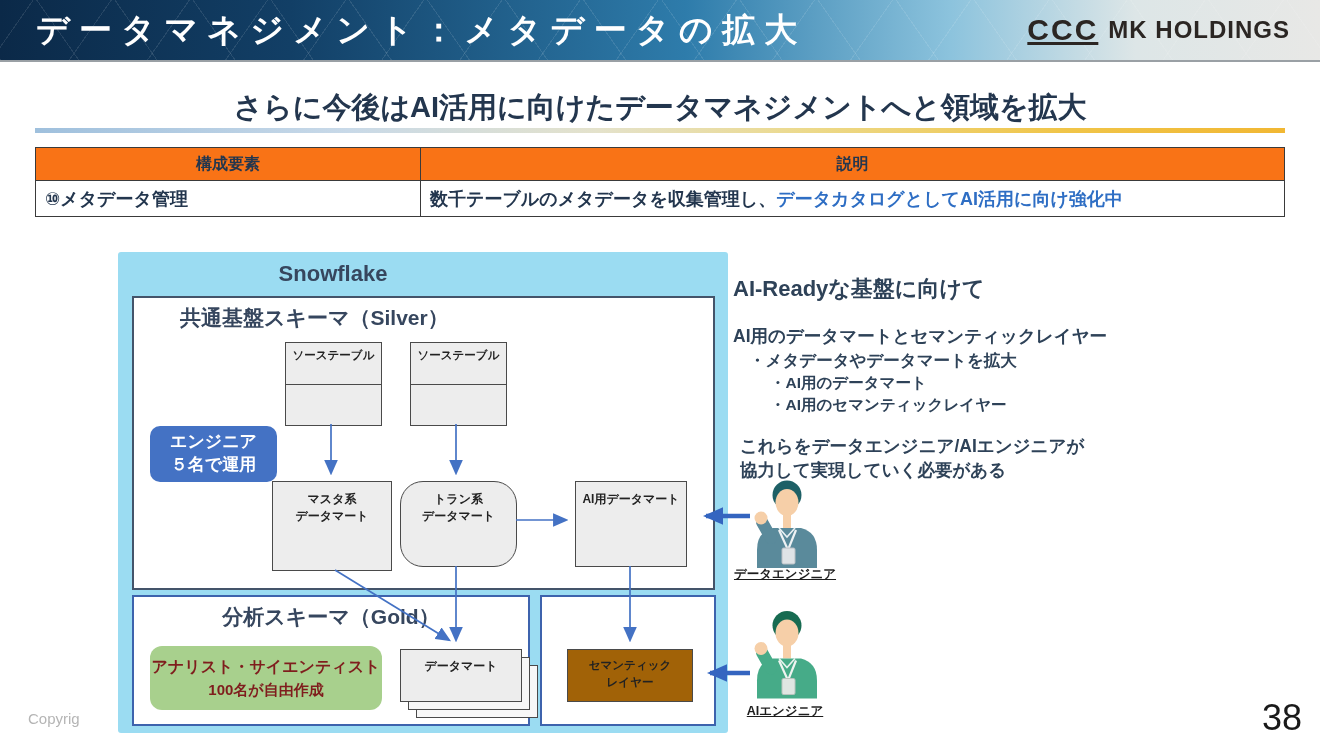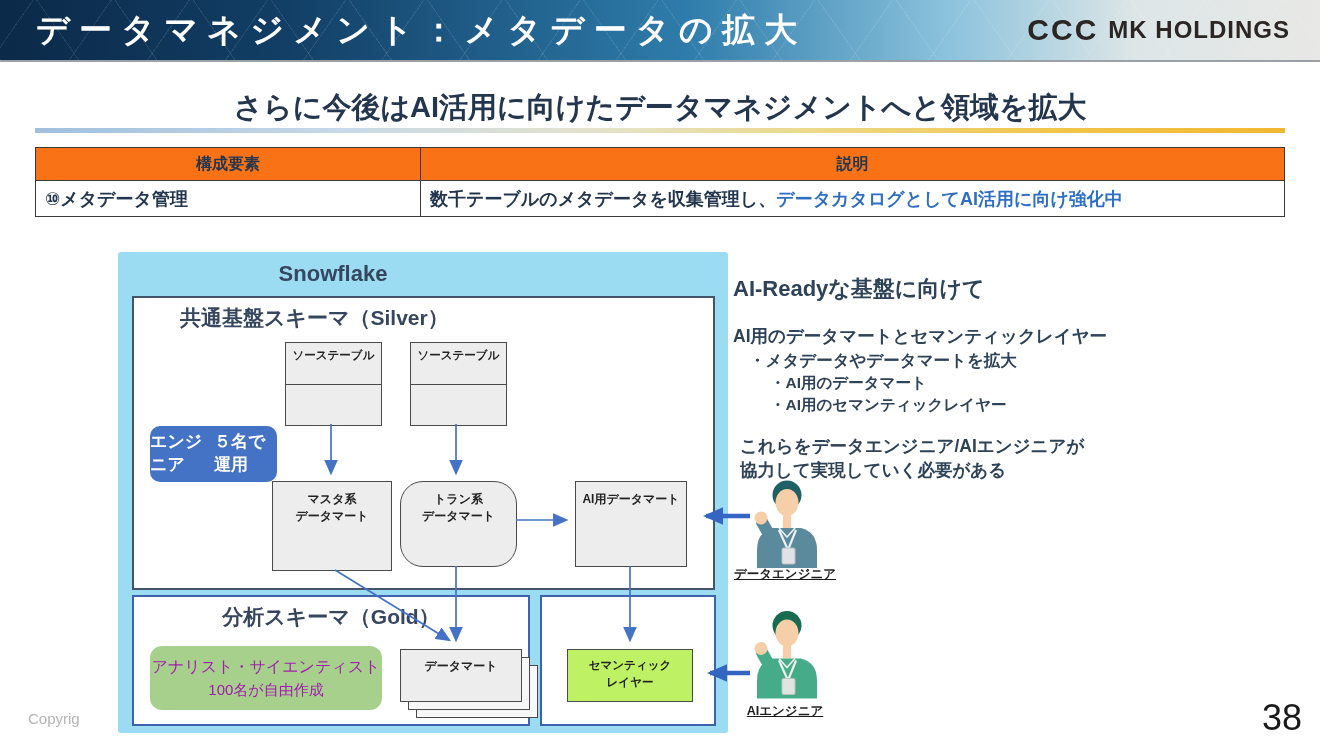--- a/index.html
+++ b/index.html
@@ -15,21 +15,21 @@
       repeating-linear-gradient(-55deg, rgba(255,255,255,0.10) 0 1px, rgba(255,255,255,0) 1px 64px),
       linear-gradient(90deg,#0b2948 0%,#123f66 22%,#2e7cab 52%,#8cc3dd 72%,#dde6e7 86%,#e8e8e6 100%);
     border-bottom:2px solid #9aa0a5;
     display:flex; align-items:center; justify-content:space-between;
   }
   .header-title {
     color:#ffffff; font-weight:700; font-size:33px; letter-spacing:0.28em;
     padding-left:36px; white-space:nowrap;
   }
   .logo { display:flex; align-items:center; padding-right:30px; color:#2b2623; }
-  .logo-ccc { font-weight:800; font-size:30px; letter-spacing:2px; }
+  .logo-ccc { font-weight:800; font-size:30px; letter-spacing:2px;text-decoration:underline; }
   .logo-name { font-weight:700; font-size:24px; letter-spacing:1px; margin-left:10px; }
 
   
   .subtitle {
     position:absolute; left:0; top:88px; width:1320px; text-align:center;
     color:#23364e; font-weight:700; font-size:29px;
   }
   .accent-rule {
     position:absolute; left:35px; top:128px; width:1250px; height:5px;
     background:linear-gradient(90deg,#9fc0dd 0%,#c8d9e8 25%,#e4e2cb 45%,#ecd98a 62%,#f0c549 82%,#f1b733 100%);
@@ -74,42 +74,42 @@
   .src .src-head { height:42px; line-height:25px; border-bottom:1.4px solid #4a4a4a; }
   .src1 { left:151px; } .src2 { left:276px; }
   .mart { top:183px; padding-top:9px; line-height:1.45; font-size:12px; }
   .mart-master { left:138px; width:120px; height:90px; }
   .mart-tran { left:266px; width:117px; height:86px;border-radius:23px; }
   .mart-ai { left:441px; width:112px; height:86px; }
 
   .engineer-badge {
     position:absolute; left:16px; top:128px; width:127px; height:56px;
     background:#4472c4; border-radius:10px; color:#ffffff; font-weight:700;
-    font-size:17px; line-height:1.35; display:flex; flex-direction:row;
+    font-size:17px; line-height:1.35; display:flex; flex-direction:column;
     align-items:center; justify-content:center;
   }
   .analyst-badge {
     position:absolute; left:16px; top:49px; width:232px; height:64px;
-    background:#a8d08d; border-radius:12px; color:#a21caf; font-weight:400;
+    background:#a8d08d; border-radius:12px; color:#7f1d1d; font-weight:700;
     display:flex; flex-direction:column; align-items:center; justify-content:center;
     font-size:16px; line-height:1.4;
   }
   .analyst-badge .l2 { font-size:15px; }
 
   .stack-page { position:absolute; background:#f7f7f7; border:1.6px solid #4a4a4a; width:122px; height:53px; }
   .stack-back { left:282px; top:68px; }
   .stack-mid  { left:274px; top:60px; }
   .stack-front {
     position:absolute; left:266px; top:52px; width:122px; height:53px;
     background:#ededed; border:1.6px solid #4a4a4a;
     font-size:12px; font-weight:700; color:#222; text-align:center; padding-top:8px;
   }
   .sem-box {
     position:absolute; left:25px; top:52px; width:126px; height:53px;
-    background:#bef264; border:1.6px solid #4a4a4a;
+    background:#a16207; border:1.6px solid #4a4a4a;
     font-size:11.5px; font-weight:700; color:#222; text-align:center;
     padding-top:7px; line-height:1.5;
   }
 
   
   .arrows { position:absolute; left:0; top:0; width:1320px; height:743px; pointer-events:none; z-index:40; }
 
   
   .rp { position:absolute; color:#2e4258; font-weight:700; white-space:nowrap; }
   .rp-heading { left:733px; top:274px; font-size:22px; }

